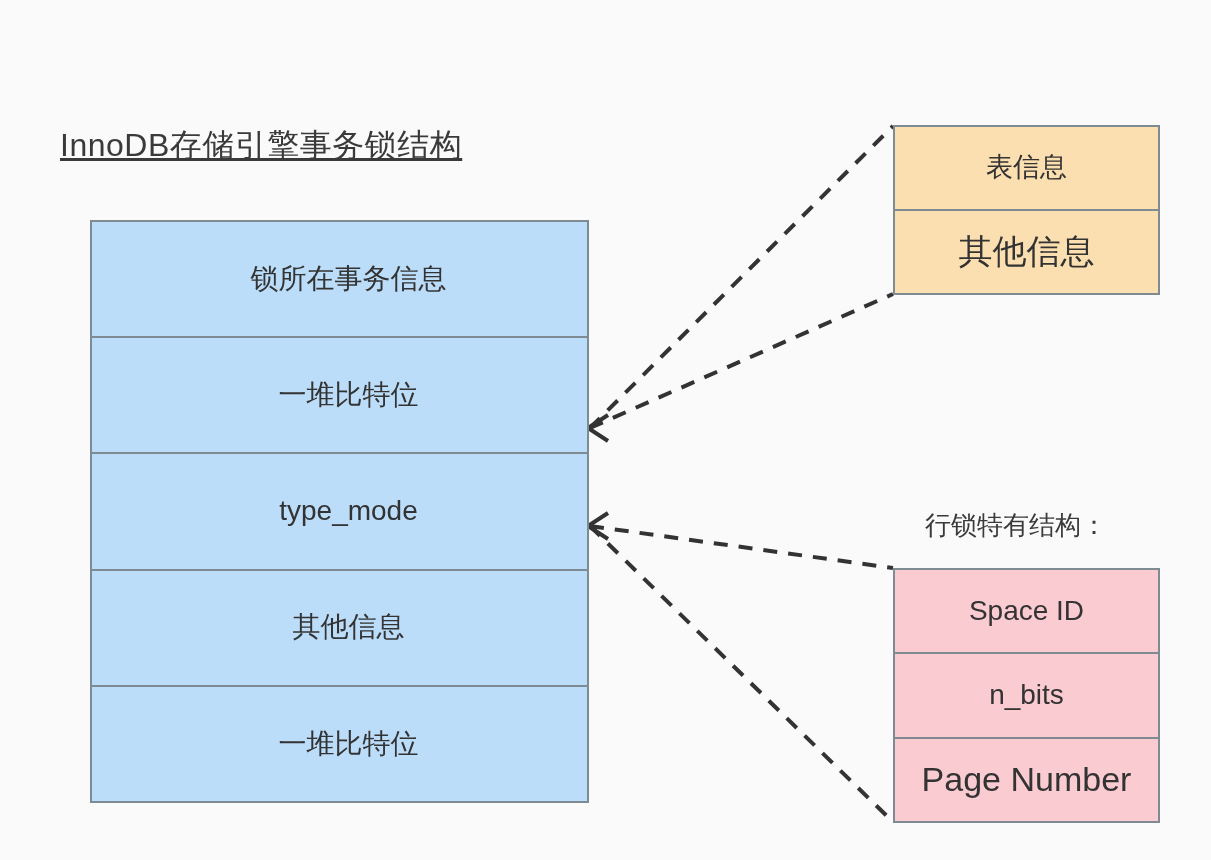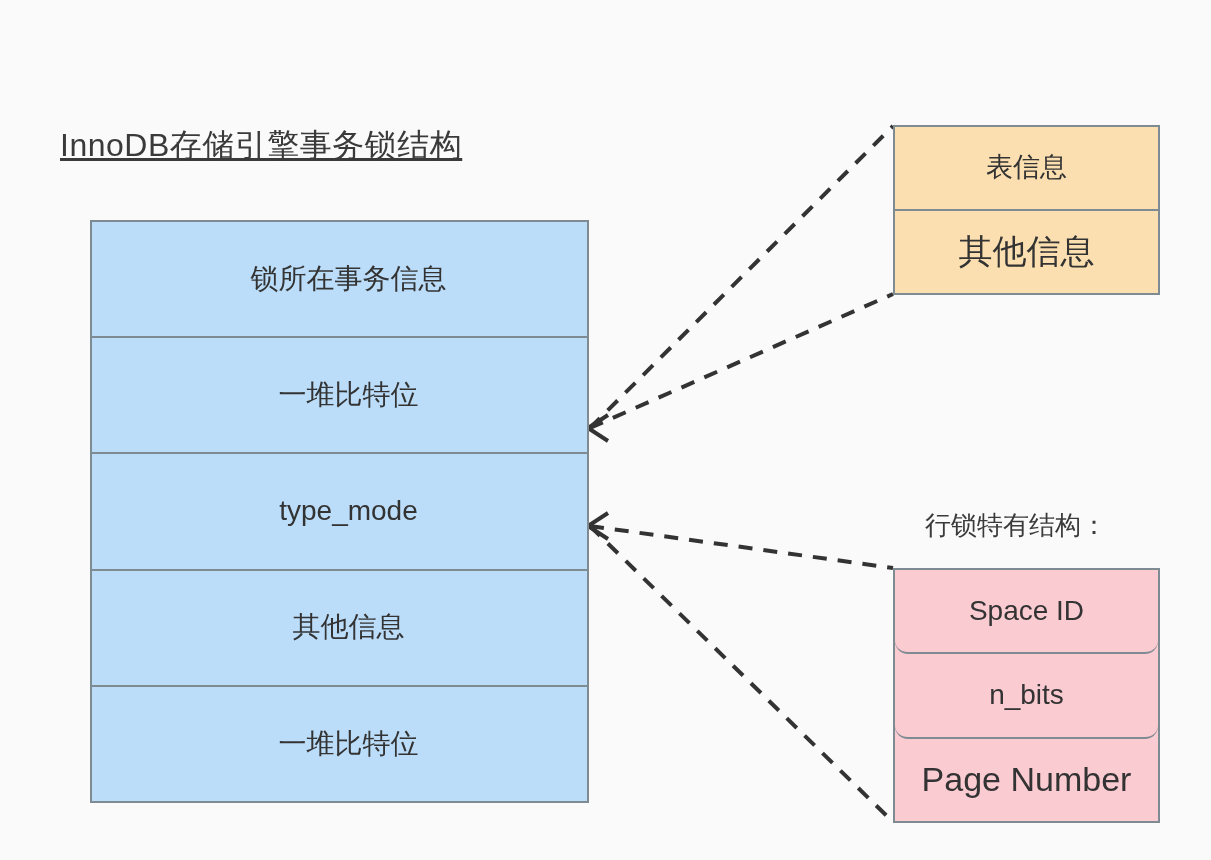--- a/index.html
+++ b/index.html
@@ -93,21 +93,20 @@
   
   #row-lock-struct {
     left: 893px;
     top: 568px;
     width: 267px;
     height: 255px;
     background: #fbcbd2;
   }
   #row-lock-struct .struct-row {
     background: #fbcbd2;
-    border-radius: 13px;
   }
 
   .fs-27 { font-size: 27px; }
   .fs-28 { font-size: 28px; }
   .fs-34 { font-size: 34px; }
 
   
   .side-caption {
     position: absolute;
     font-size: 26px;

